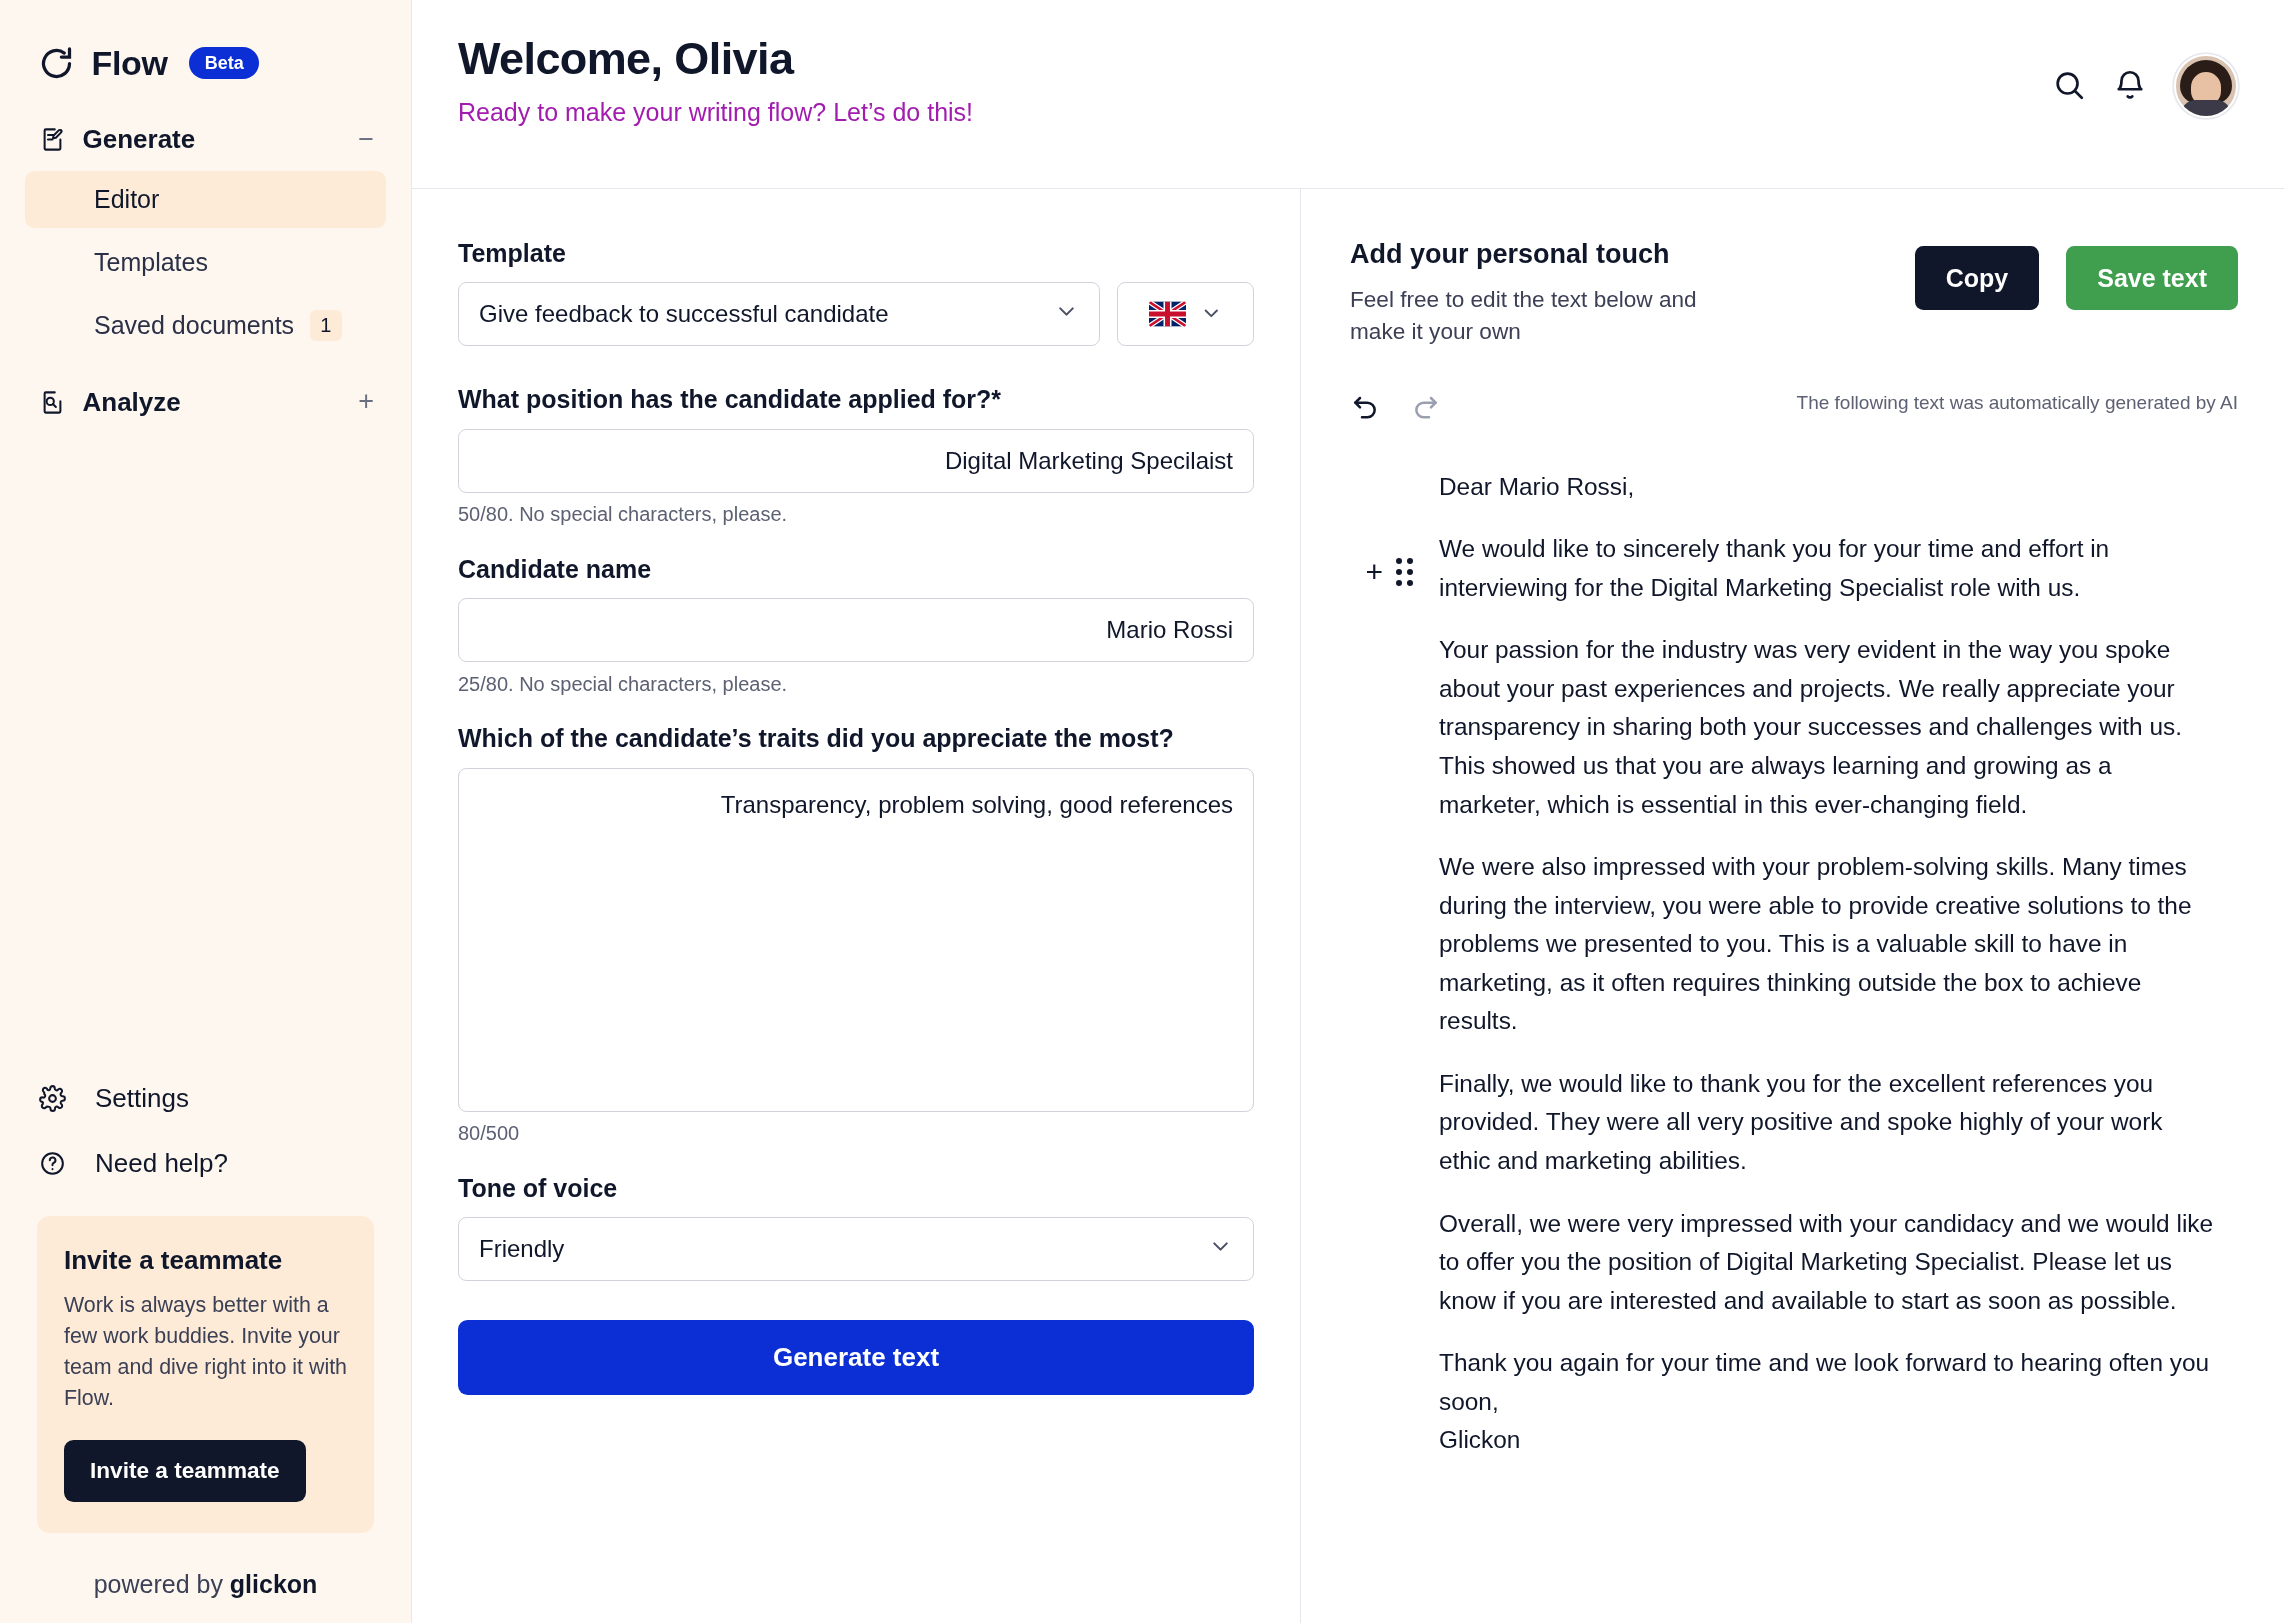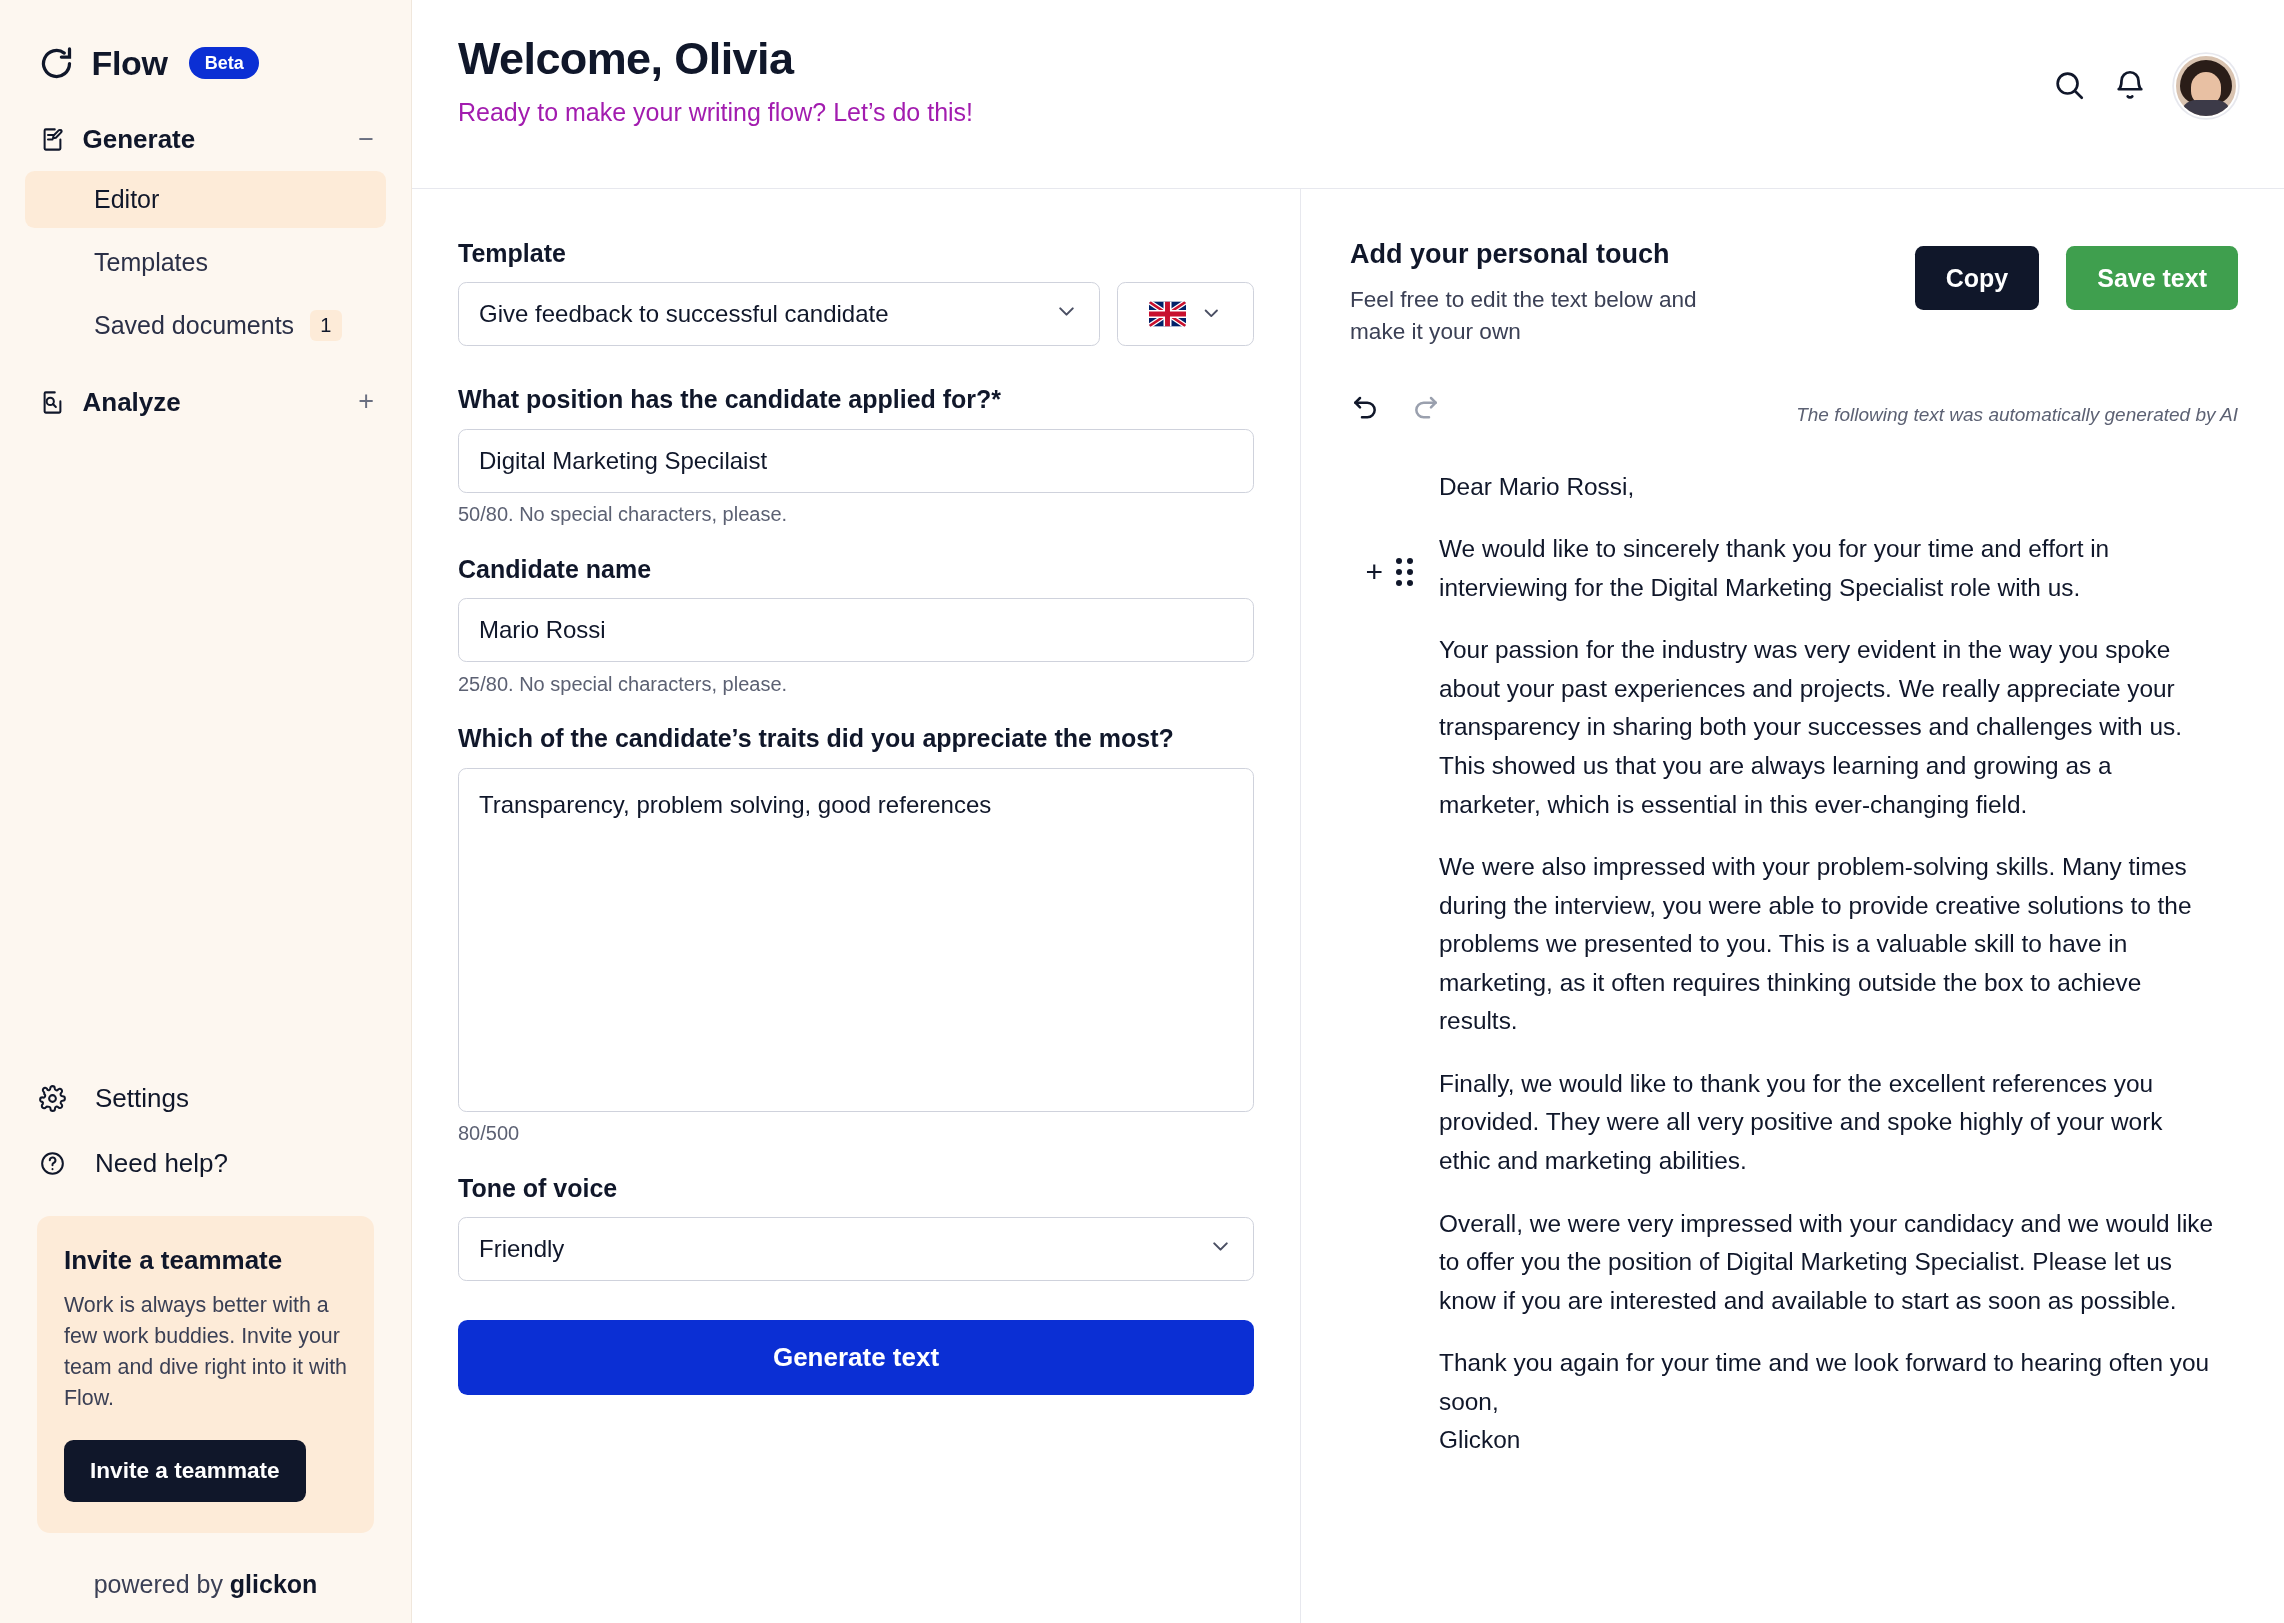--- a/index.html
+++ b/index.html
@@ -251,20 +251,21 @@
     border: 1.2px solid #cfd2dc;
     border-radius: 8.3px;
     background: #ffffff;
     font-family: inherit;
     font-size: 24px;
     color: #10172a;
     padding: 0 20px;
     height: 64px;
     display: flex;
     align-items: center;
+    justify-content: flex-end;
   }
   .select { justify-content: space-between; }
   .select .caret, .lang .caret { color: #4a4f63; }
   .select-text { overflow: hidden; white-space: nowrap; }
   .lang {
     width: 137px;
     flex: 0 0 137px;
     height: 64px;
     border: 1.2px solid #cfd2dc;
     border-radius: 8.3px;
@@ -339,24 +340,23 @@
     color: #fff;
     padding: 0 31px;
     height: 64px;
     cursor: pointer;
   }
   .btn-copy { background: #10172a; }
   .btn-save { background: #3f9f4e; }
 
   .out-toolbar {
     display: flex;
-    align-items: flex-end;
+    align-items: flex-start;
     margin-top: 45px;
     padding-bottom: 15.5px;
-    font-style: italic;
   }
   .undo-icons { display: flex; gap: 27px; }
   .ai-note {
     margin-left: auto;
     font-size: 19px;
     color: #5c6173;
   }
   .doc {
     margin-top: 26px;
     position: relative;

